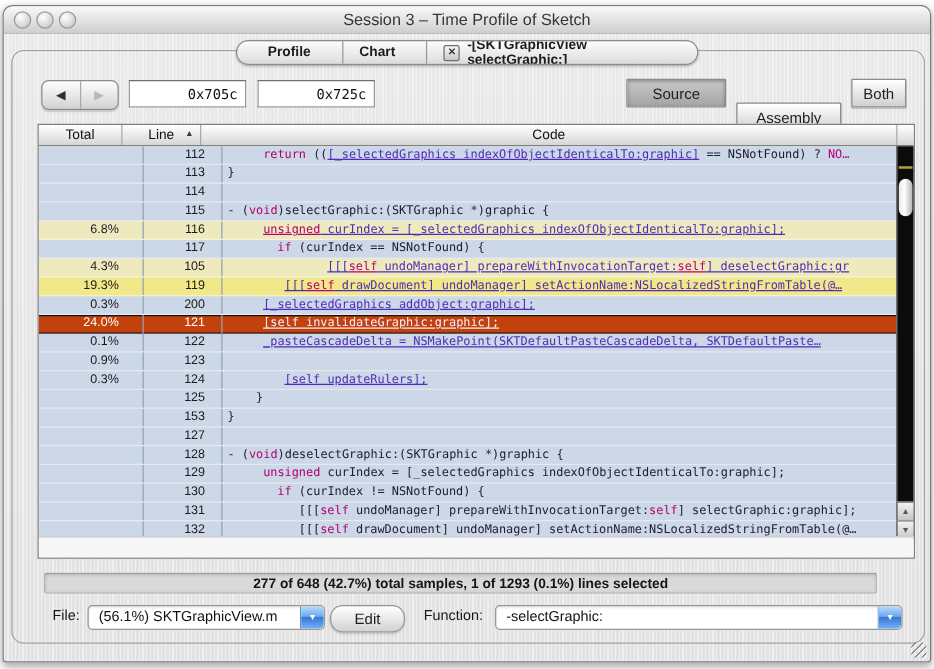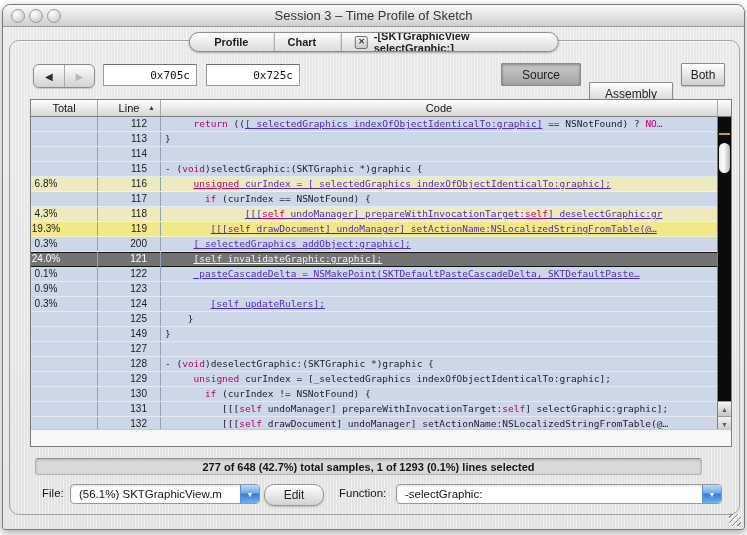--- a/index.html
+++ b/index.html
@@ -54,23 +54,23 @@
   .th-total{width:67px;border-right:1px solid #a8a8a8;}
   .th-line{width:63px;border-right:1px solid #a8a8a8;}
   .th-code{flex:1;border-right:1px solid #a8a8a8;}
   .th-scroll{width:13px;}
   .sorticon{position:absolute;right:5px;top:4px;font-size:7px;color:#3c3c3c;line-height:7px;}
   .rows{position:absolute;left:0;top:17px;right:14px;}
   .trow{display:flex;height:15px;box-sizing:border-box;}
   .bg-blue{background:#ccd7e8;border-bottom:1px solid rgba(255,255,255,.45);}
   .bg-y1{background:#eeeabd;border-bottom:1px solid rgba(255,255,255,.45);}
   .bg-y2{background:#f1e88a;border-bottom:1px solid rgba(255,255,255,.45);}
-  .bg-sel{background:#737373;box-shadow:inset 0 1px 0 #141414, inset 0 -1px 0 #141414;}
-  .c-total{width:67px;box-sizing:border-box;border-right:1px solid #93a1b5;font-size:10px;color:#1a1a1a;
-    text-align:center;padding-right:36px;line-height:14px;}
+  .bg-sel{background:#c2410c;box-shadow:inset 0 1px 0 #141414, inset 0 -1px 0 #141414;}
+  .c-total{width:84px;box-sizing:border-box;border-right:1px solid #93a1b5;font-size:10px;color:#1a1a1a;
+    text-align:right;padding-right:19px;line-height:14px;}
   .c-line{width:63px;box-sizing:border-box;border-right:1px solid #93a1b5;font-size:10px;color:#1a1a1a;
     text-align:right;padding-right:13px;line-height:14px;}
   .c-code{flex:1;overflow:hidden;white-space:pre;font-family:"DejaVu Sans Mono",monospace;font-size:9.5px;
     line-height:14px;color:#1c1c2e;}
   .c-code .kw{color:#b40070;}
   .c-code .kwu{color:#b40070;text-decoration:underline;}
   .c-code .lnk{color:#4f2db8;text-decoration:underline;}
   .c-code .pln{color:#1c1c2e;}
   .bg-sel .c-total,.bg-sel .c-line{color:#ffffff;}
   .bg-sel .c-code .lnk,.bg-sel .c-code .kwu,.bg-sel .c-code .kw,.bg-sel .c-code .pln{color:#f4f0ff;}
@@ -187,21 +187,21 @@
               <div class="c-line">116</div>
               <div class="c-code" style="padding-left: 32.5px;"><span class="kwu">unsigned</span><span class="lnk"> curIndex = [_selectedGraphics indexOfObjectIdenticalTo:graphic];</span></div>
             </div>
             <div class="trow bg-blue">
               <div class="c-total"></div>
               <div class="c-line">117</div>
               <div class="c-code" style="padding-left: 43.9px;"><span class="kw">if</span><span class="pln"> (curIndex == NSNotFound) {</span></div>
             </div>
             <div class="trow bg-y1">
               <div class="c-total">4.3%</div>
-              <div class="c-line">118</div>
+              <div class="c-line">105</div>
               <div class="c-code" style="padding-left: 83.8px;"><span class="lnk">[[[</span><span class="kwu">self</span><span class="lnk"> undoManager] prepareWithInvocationTarget:</span><span class="kwu">self</span><span class="lnk">] deselectGraphic:gr</span></div>
             </div>
             <div class="trow bg-y2">
               <div class="c-total">19.3%</div>
               <div class="c-line">119</div>
               <div class="c-code" style="padding-left: 49.6px;"><span class="lnk">[[[</span><span class="kwu">self</span><span class="lnk"> drawDocument] undoManager] setActionName:NSLocalizedStringFromTable(@…</span></div>
             </div>
             <div class="trow bg-blue">
               <div class="c-total">0.3%</div>
               <div class="c-line">200</div>
@@ -226,21 +226,21 @@
               <div class="c-line">124</div>
               <div class="c-code" style="padding-left: 49.6px;"><span class="lnk">[self updateRulers];</span></div>
             </div>
             <div class="trow bg-blue">
               <div class="c-total"></div>
               <div class="c-line">125</div>
               <div class="c-code" style="padding-left: 26.8px;"><span class="pln">}</span></div>
             </div>
             <div class="trow bg-blue">
               <div class="c-total"></div>
-              <div class="c-line">149</div>
+              <div class="c-line">153</div>
               <div class="c-code" style="padding-left: 4px;"><span class="pln">}</span></div>
             </div>
             <div class="trow bg-blue">
               <div class="c-total"></div>
               <div class="c-line">127</div>
               <div class="c-code" style="padding-left: 4px;"></div>
             </div>
             <div class="trow bg-blue">
               <div class="c-total"></div>
               <div class="c-line">128</div>

